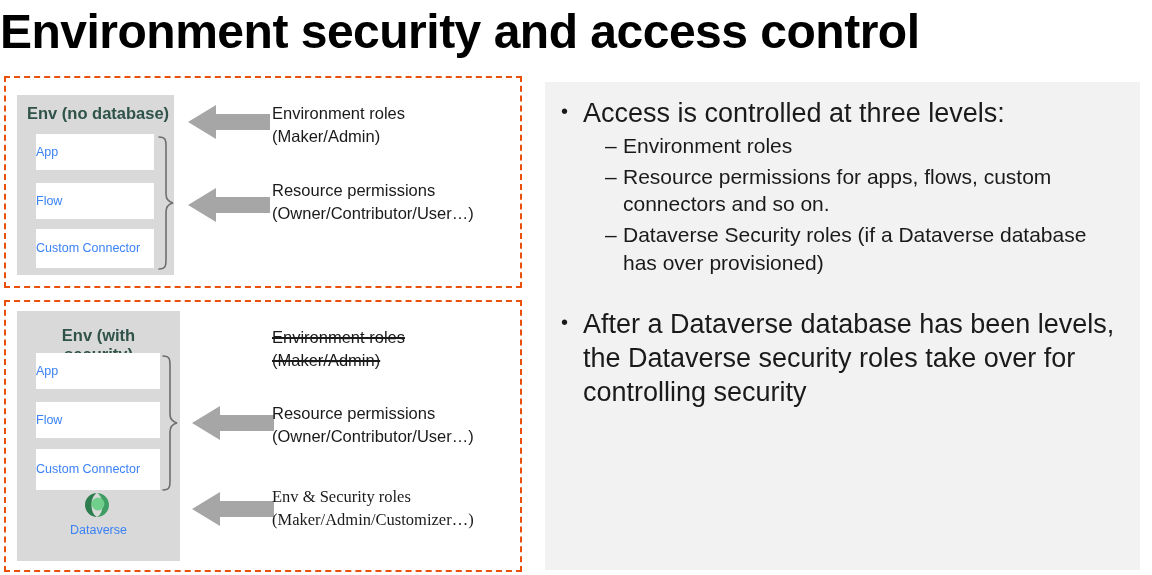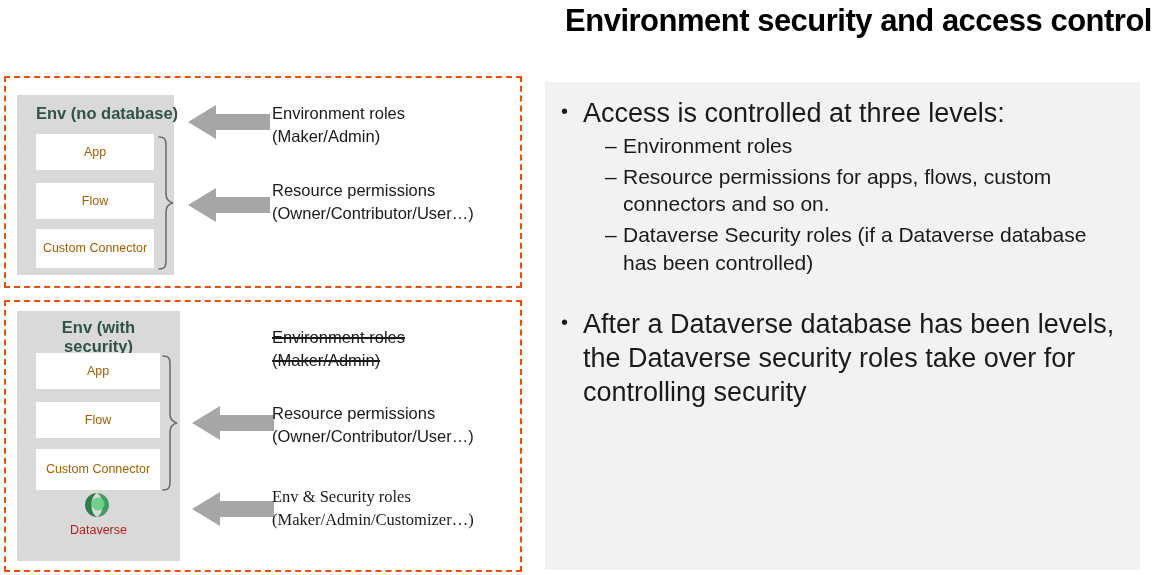--- a/index.html
+++ b/index.html
@@ -15,22 +15,22 @@
     font-family: "Liberation Sans", sans-serif;
     color: #000000;
   }
 
   
   #slide-title {
     position: absolute;
     left: 0;
     top: 2px;
     width: 1152px;
-    text-align: right;
-    font-size: 31px;
+    text-align: left;
+    font-size: 48px;
     font-weight: 700;
     letter-spacing: -0.5px;
     color: #000000;
     line-height: 1.25;
     white-space: nowrap;
   }
 
   
   .dashed-box {
     position: absolute;
@@ -53,32 +53,32 @@
   .env-title {
     position: absolute;
     left: 0;
     width: 100%;
     text-align: center;
     font-size: 16.5px;
     font-weight: 700;
     color: #2F5249;
     line-height: 1.18;
   }
-  #env-panel-no-db .env-title   { top: 9px; text-align: left; padding-left: 19px; }
-  #env-panel-with-db .env-title { top: 7px; }
+  #env-panel-no-db .env-title   { top: 9px; text-align: left; padding-left: 10px; }
+  #env-panel-with-db .env-title { top: 15px; }
 
   .res-box {
     position: absolute;
     background: #FFFFFF;
     display: flex;
     align-items: center;
-    justify-content: center;
+    justify-content: flex-start;
     text-align: center;
     font-size: 12.5px;
-    color: #a16207;
+    color: #3b82f6;
     line-height: 1.18;
     box-sizing: border-box;
   }
 
   
   #nodb-app       { left: 36px;  top: 134px; width: 118px; height: 36px; }
   #nodb-flow      { left: 36px;  top: 183px; width: 118px; height: 36px; }
   #nodb-connector { left: 36px;  top: 229px; width: 118px; height: 39px; }
 
   
@@ -103,21 +103,21 @@
     width: 28px;
     height: 28px;
   }
   #dataverse-label {
     position: absolute;
     left: 17px;
     top: 523px;
     width: 163px;
     text-align: center;
     font-size: 12.5px;
-    color: #b91c1c;
+    color: #3b82f6;
   }
 
   
   .arrow {
     position: absolute;
     width: 82px;
     height: 40px;
   }
   .arrow svg { display: block; }
   #arrow-env-roles       { left: 188px; top: 102px; }
@@ -303,21 +303,21 @@
     <span class="txt">Environment roles</span>
   </div>
 
   <div class="bullet-l2">
     <span class="dash">–</span>
     <span class="txt">Resource permissions for apps, flows, custom connectors and so on.</span>
   </div>
 
   <div class="bullet-l2">
     <span class="dash">–</span>
-    <span class="txt">Dataverse Security roles (if a Dataverse database has been controlled)</span>
+    <span class="txt">Dataverse Security roles (if a Dataverse database has over provisioned)</span>
   </div>
 
   <div id="bullet-after-wrap" class="bullet-l1">
     <span class="dot">•</span>
     <span class="txt">After a Dataverse database has been levels, the Dataverse security roles take over for controlling security</span>
   </div>
 
 </div>
 
 </body></html>

